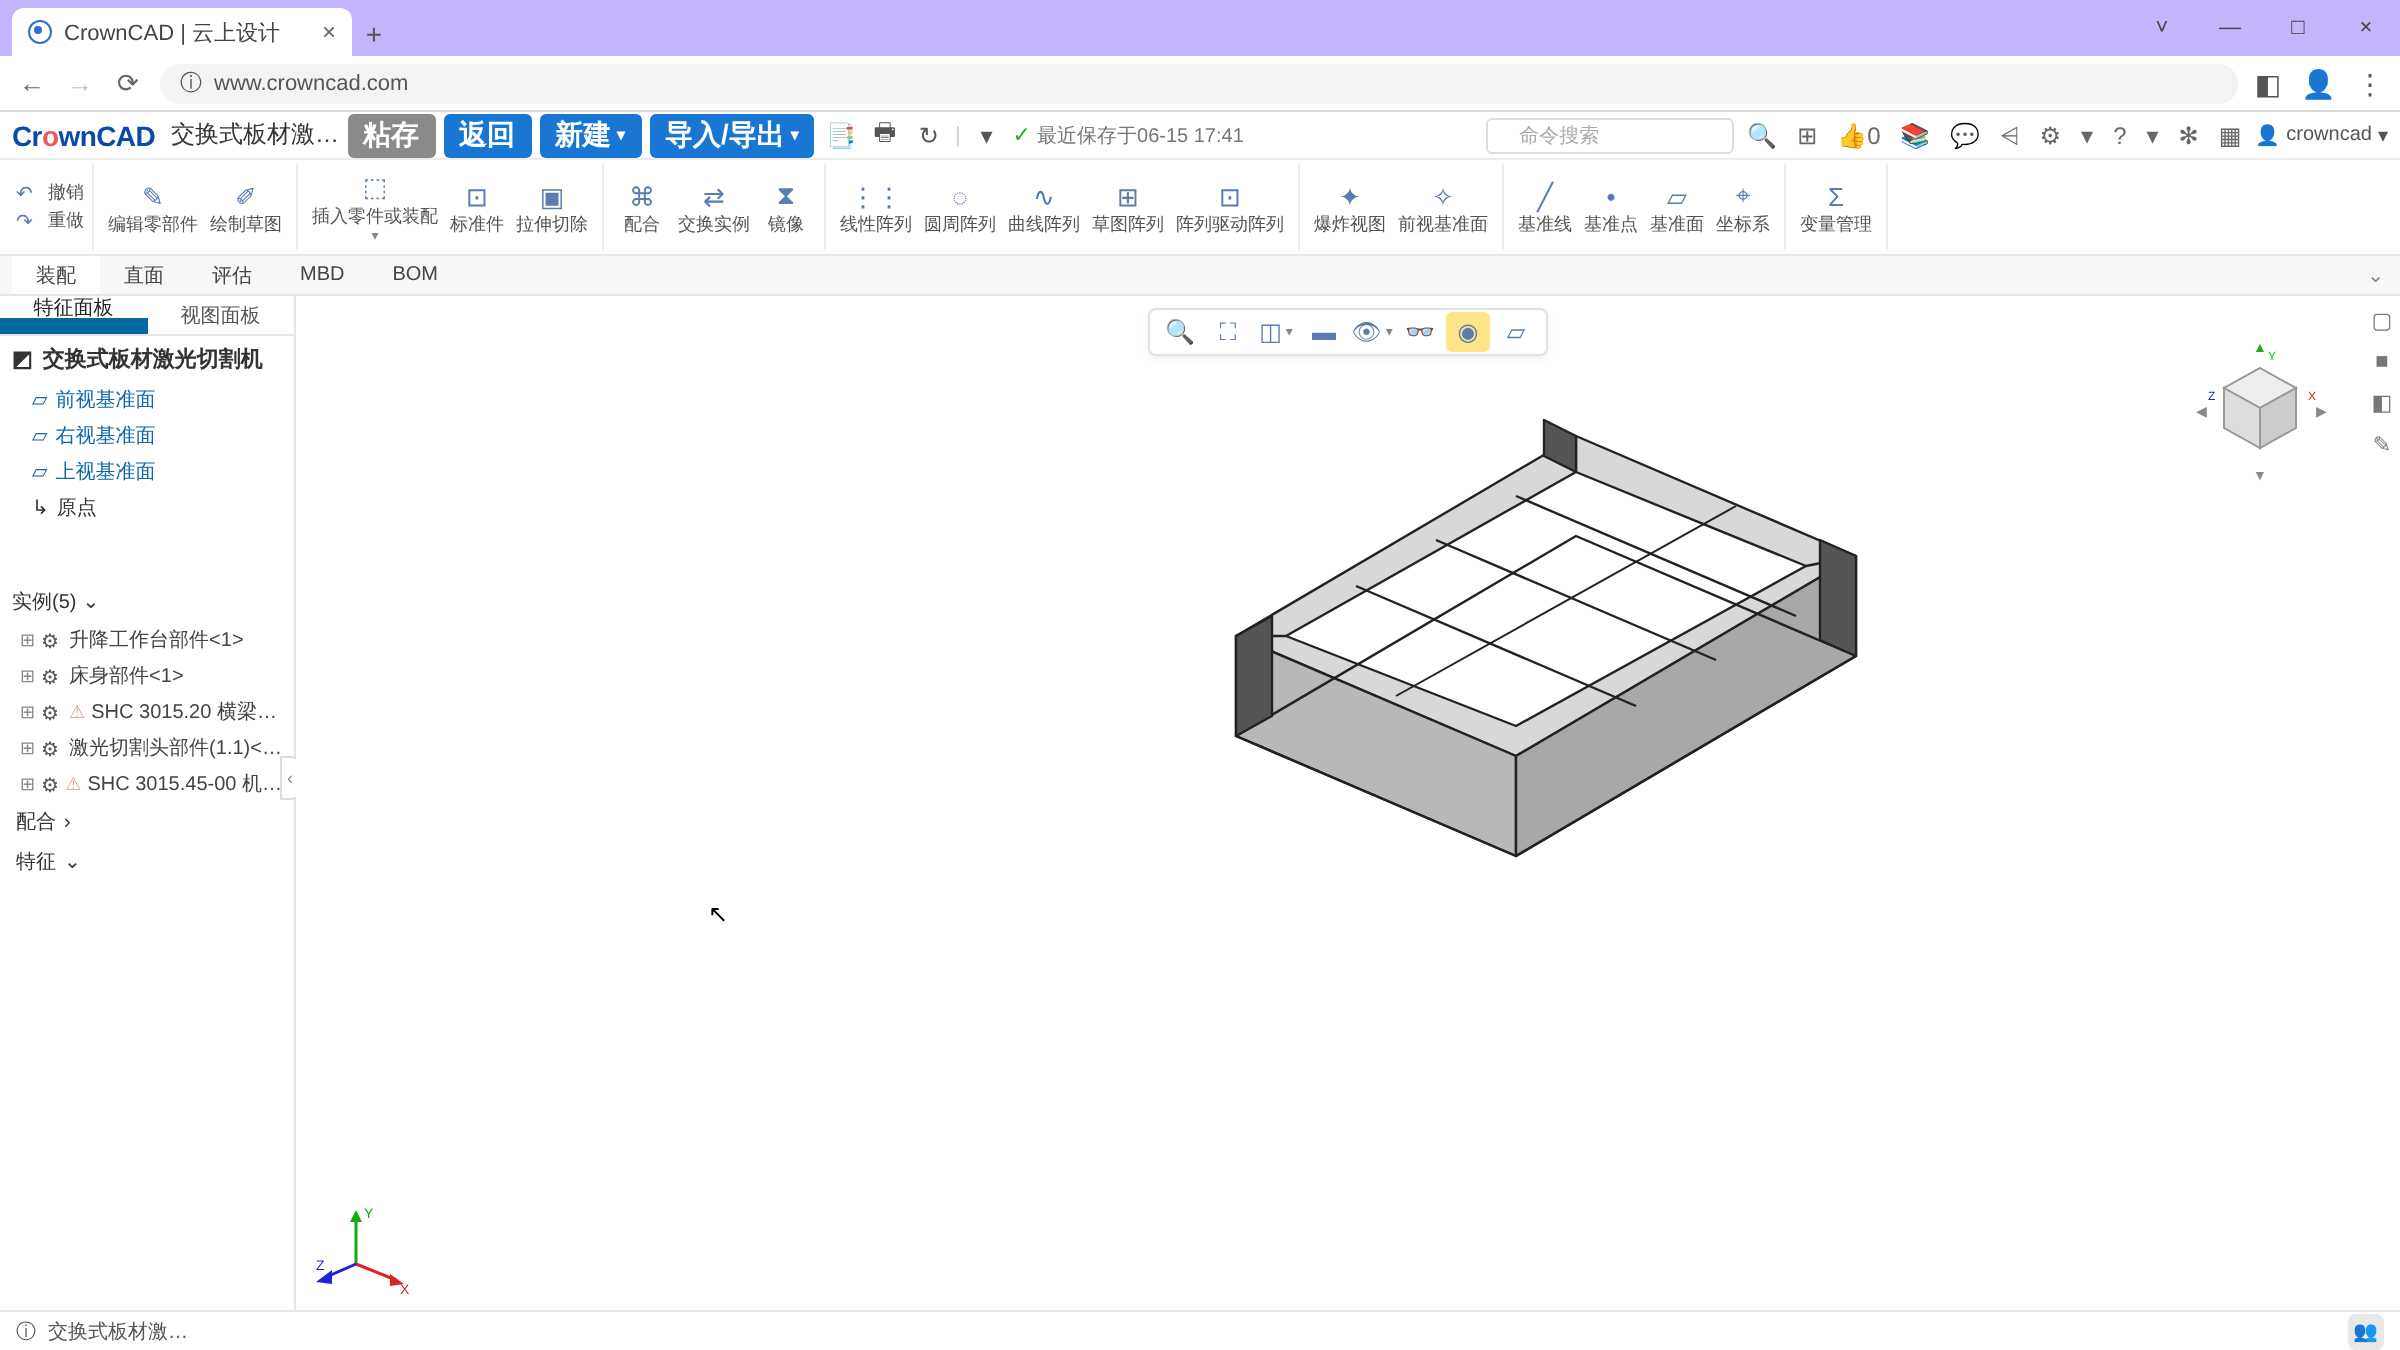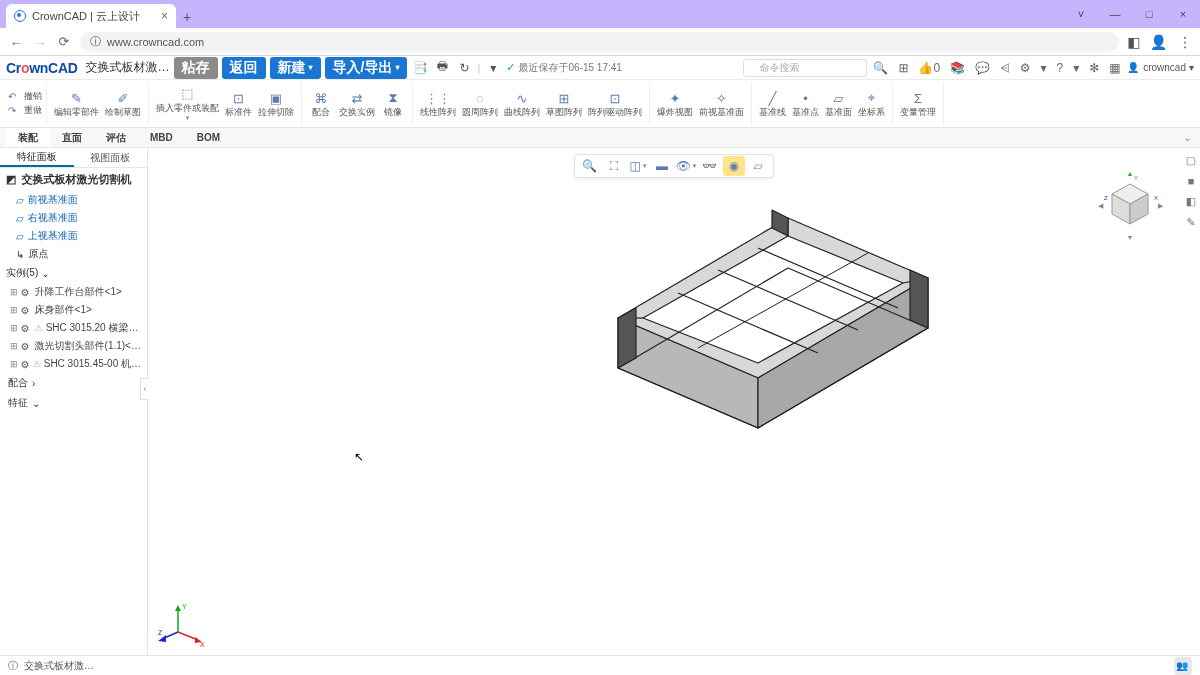--- a/index.html
+++ b/index.html
@@ -42,37 +42,37 @@
 .rgroup { display: flex; align-items: center; border-right: 1px solid #eee; padding: 0 4px; }
 .rbtn { display: flex; flex-direction: column; align-items: center; justify-content: center; min-width: 30px; padding: 0 3px; gap: 1px; }
 .rbtn .ic { width: 18px; height: 18px; display: flex; align-items: center; justify-content: center; color: #5a7cae; font-size: 13px; }
 .rbtn .lbl { font-size: 9px; color: #555; text-align: center; line-height: 1.1; white-space: nowrap; }
 .rstack { display: flex; flex-direction: column; gap: 1px; justify-content: center; }
 .rrow { display: flex; align-items: center; gap: 4px; font-size: 9px; color: #555; }
 .rrow .ic2 { width: 12px; height: 12px; color: #5a7cae; font-size: 10px; }
 
 
 .sec-tabs { height: 20px; background: #f7f7f7; border-bottom: 1px solid #e6e6e6; display: flex; align-items: center; padding-left: 6px; gap: 0; }
-.sec-tab { padding: 0 12px; height: 100%; display: flex; align-items: center; font-size: 10px; color: #444; font-weight: bold; }
+.sec-tab { padding: 0 12px; height: 100%; display: flex; align-items: center; font-size: 10px; color: #444; }
 .sec-tab.active { background: #fff; }
 .sec-chev { margin-left: auto; padding-right: 8px; color: #888; font-size: 10px; }
 
 
 .main { display: flex; height: 507px; position: relative; }
 
 
 .left { width: 148px; background: #fff; border-right: 1px solid #e6e6e6; display: flex; flex-direction: column; font-size: 10px; }
 .ltabs { display: flex; height: 20px; border-bottom: 1px solid #e6e6e6; }
 .ltab { flex: 1; display: flex; align-items: center; justify-content: center; font-size: 10px; color: #555; }
-.ltab.active { border-bottom: 2px solid #0369a1; color: #222; }
+.ltab.active { border-bottom: 8px solid #0369a1; color: #222; }
 .ltitle { display: flex; align-items: center; gap: 5px; padding: 4px 6px; font-size: 11px; font-weight: 600; color: #333; }
 .lnode { display: flex; align-items: center; gap: 4px; padding: 2px 6px 2px 16px; color: #16a; font-size: 10px; }
 .lnode .pi { color: #16a; font-size: 10px; }
 .lnode.orig { color: #333; }
-.lsec { padding: 3px 6px; font-size: 10px; color: #333; display: flex; align-items: center; gap: 3px; }
+.lsec { padding: 3px 6px; font-size: 10px; color: #333; display: flex; align-items: center; gap: 3px; margin-top: 28px; }
 .linst { display: flex; align-items: center; gap: 3px; padding: 2px 6px 2px 10px; font-size: 10px; color: #444; white-space: nowrap; overflow: hidden; }
 .linst .sq { font-size: 9px; color: #888; }
 .linst .gear { width: 11px; height: 11px; font-size: 10px; color: #555; }
 .linst .warn { color: #d98; font-size: 9px; }
 .lbot { padding: 3px 8px; font-size: 10px; color: #333; display: flex; align-items: center; gap: 4px; }
 .lhandle { position: absolute; left: 140px; top: 230px; width: 10px; height: 22px; background: #fff; border: 1px solid #ddd; border-radius: 0 4px 4px 0; display: flex; align-items: center; justify-content: center; color: #888; font-size: 9px; }
 
 
 .canvas { flex: 1; background: #fff; position: relative; }
 .view-tb { position: absolute; top: 6px; left: 50%; transform: translateX(-50%); height: 24px; background: #fff; border: 1px solid #e2e2e2; border-radius: 4px; display: flex; align-items: center; gap: 2px; padding: 0 4px; box-shadow: 0 1px 3px rgba(0,0,0,.08); }

